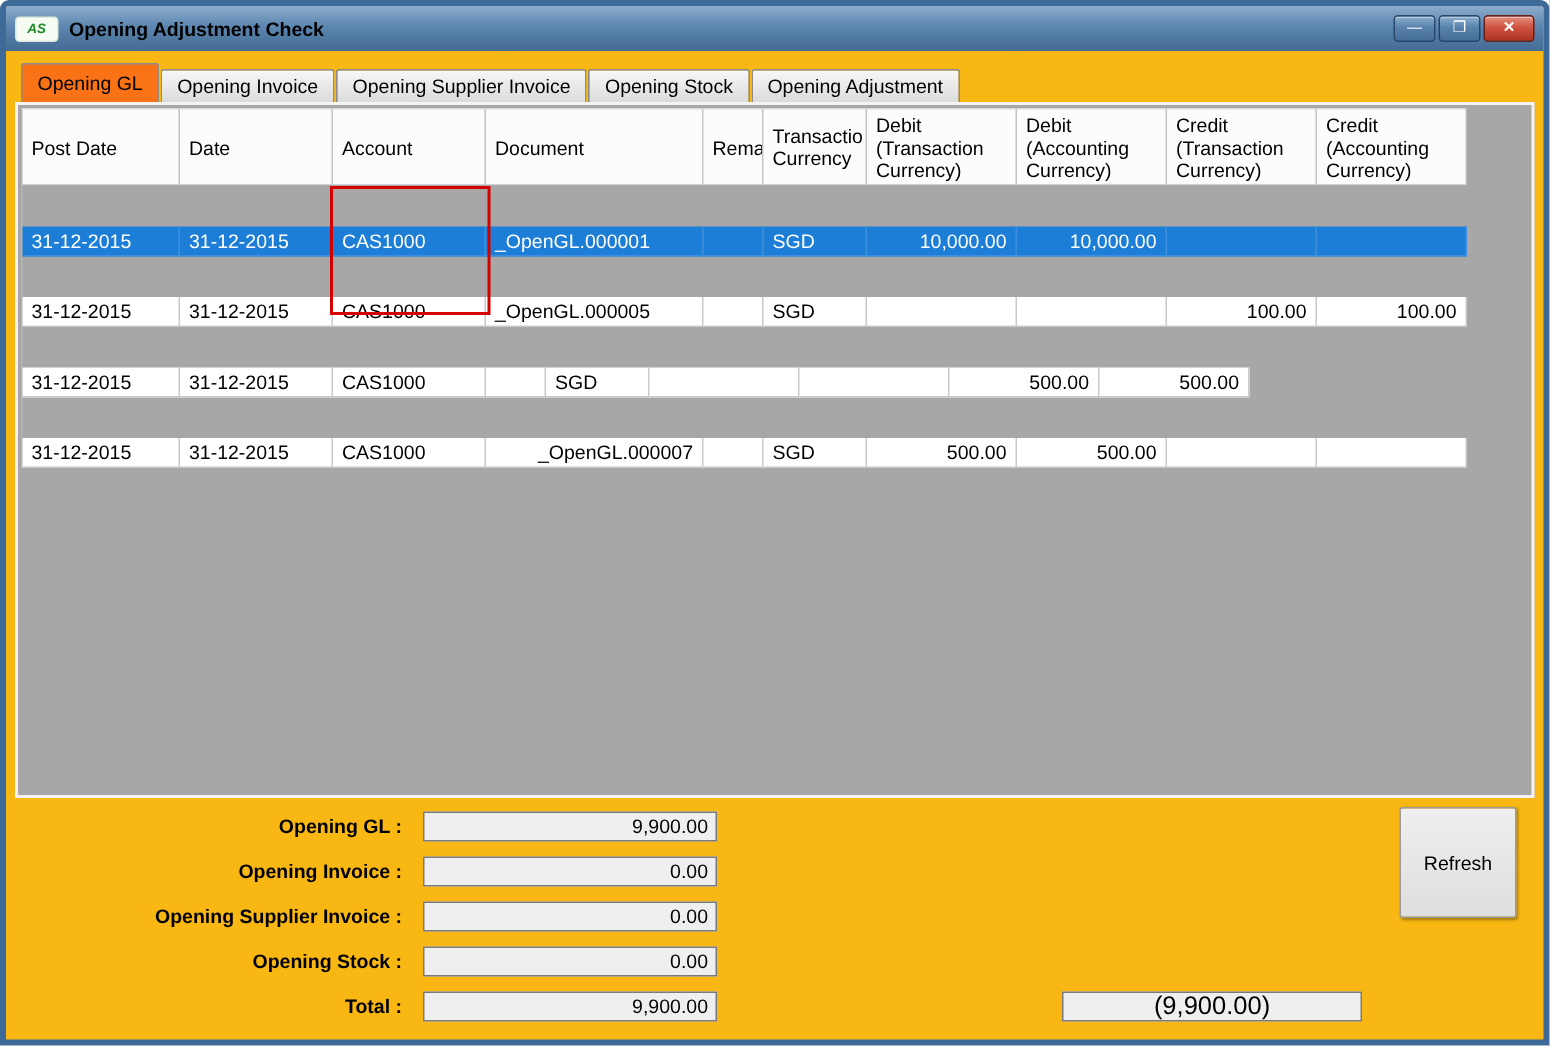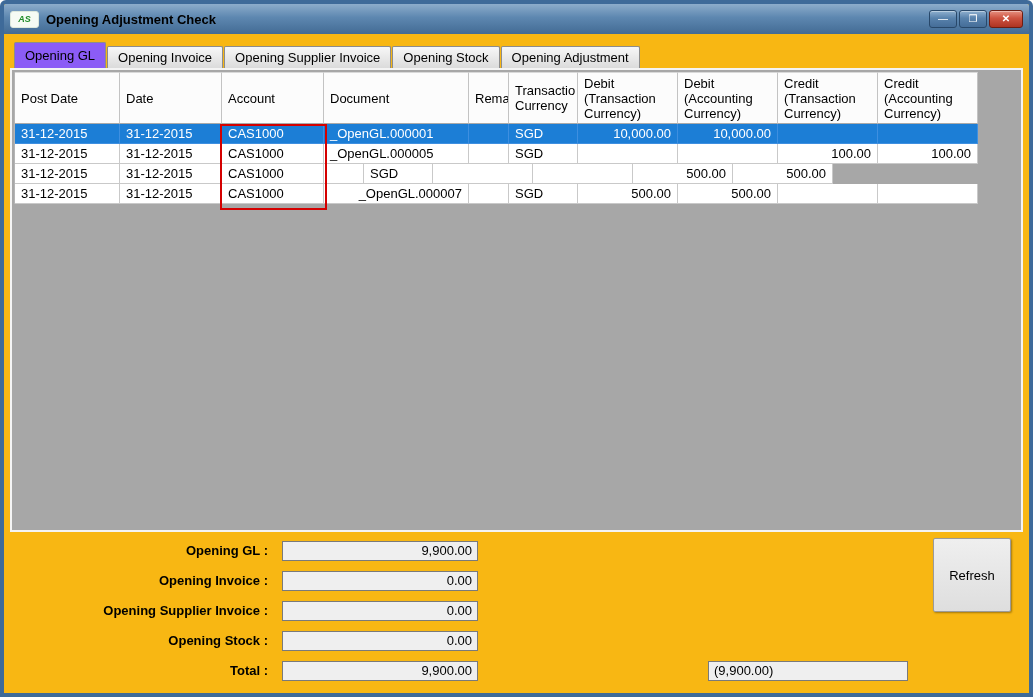--- a/index.html
+++ b/index.html
@@ -55,21 +55,21 @@
     font-size:13px; color:#000;
     padding:3px 10px;
     background:linear-gradient(#F7F7F7,#DBDBDB);
     border:1px solid #8C8C8C; border-bottom:none;
     border-radius:2px 2px 0 0;
     margin-right:1px;
     height:22px; line-height:16px;
     cursor:default;
   }
   .tab.active {
-    background:#8b5cf6;
+    background:#f97316;
     height:26px; padding-top:5px;
     position:relative; z-index:2;
   }
 
   
   .table-panel {
     position:relative;
     margin:0 6px;
     height:464px;
     background:#A7A7A7;
@@ -84,21 +84,21 @@
     padding:2px 6px;
     background:#FCFCFC;
     border-right:1px solid #C3C3C3;
     border-bottom:1px solid #A9A9A9;
     border-top:1px solid #D9D9D9;
     font-size:13px; line-height:15px; color:#000;
     display:flex; align-items:center;
     white-space:pre-line; overflow:hidden;
     cursor:default;
   }
-  .grow { display:flex; width:963px; }
+  .grow { display:flex; width:963px;margin-top:27px; }
   .gcell {
     height:20px;
     padding:1px 6px;
     background:#FFF;
     border-right:1px solid #C9C9C9;
     border-bottom:1px solid #C9C9C9;
     font-size:13px; line-height:17px; color:#000;
     white-space:nowrap; overflow:hidden;
   }
   .grow.sel .gcell {
@@ -127,21 +127,21 @@
     font-size:13px; line-height:18px; text-align:right;
     padding:0 5px; color:#000;
   }
   .adj-label {
     position:absolute; left:430px; top:129px; width:264px;
     text-align:right; font-size:13px; font-weight:bold; line-height:20px;
   }
   .adj-field {
     position:absolute; left:704px; top:129px; width:200px; height:20px;
     background:#EFEFEF; border:1px solid #7A7A7A;
-    font-size:13px; line-height:18px; text-align:left; padding:0 5px;
+    font-size:17px; line-height:18px; text-align:center; padding:0 5px;
   }
   .refresh-btn {
     position:absolute; left:929px; top:6px; width:78px; height:74px;
     background:linear-gradient(#EFEFEF,#DEDEDE);
     border:1px solid #9B9B9B; border-radius:2px;
     font-size:13px; color:#000; font-family:"Liberation Sans", sans-serif;
     box-shadow:1px 1px 2px rgba(0,0,0,.35);
     cursor:default;
   }
 </style>

